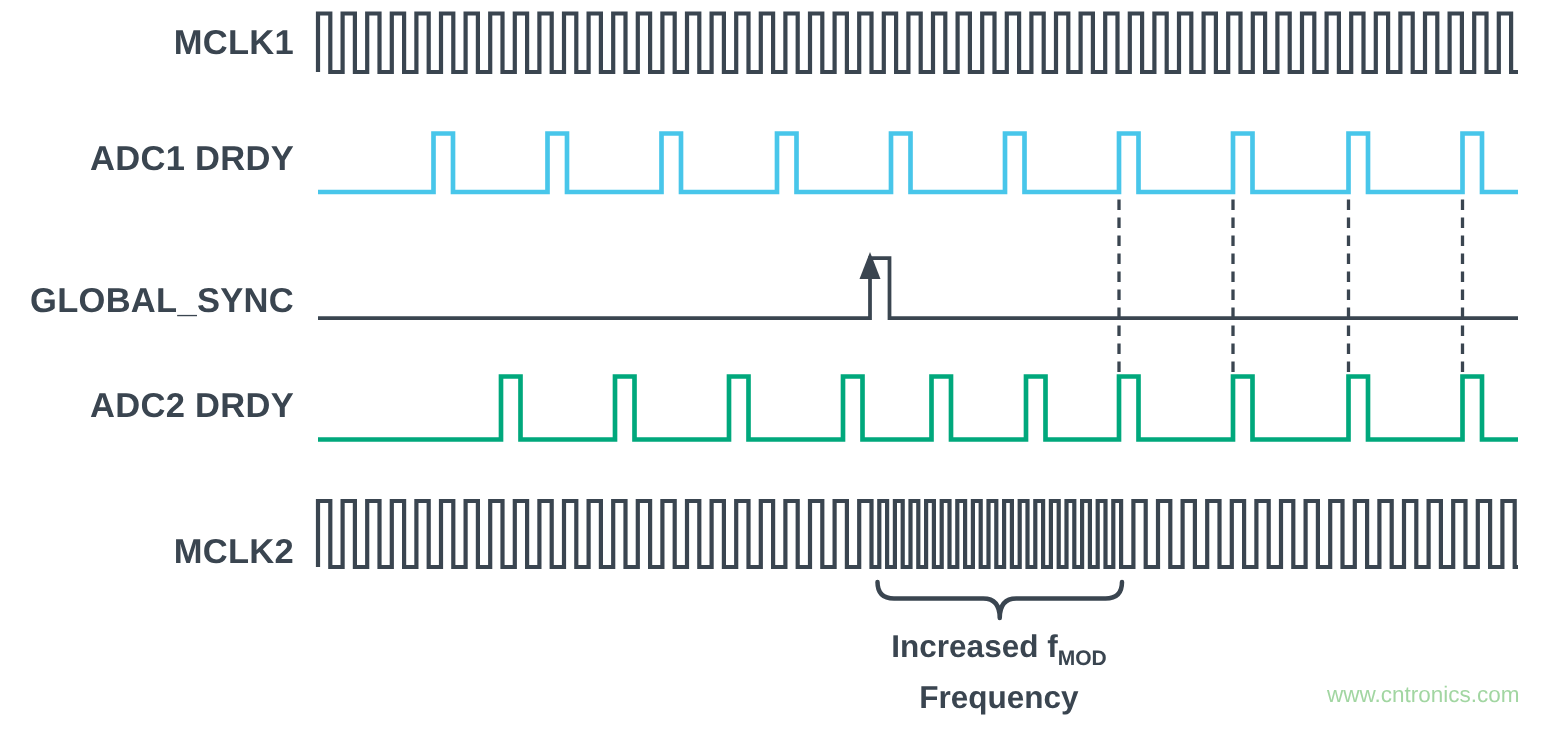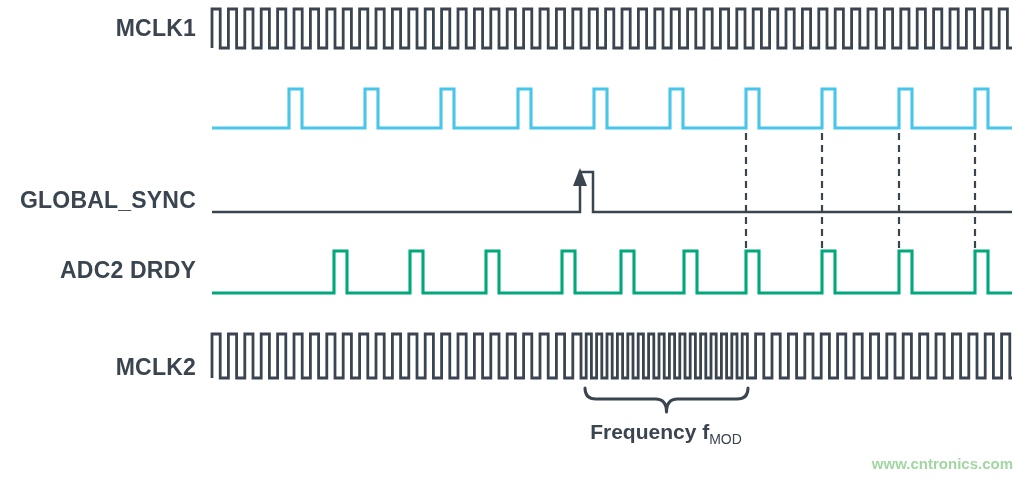--- a/index.html
+++ b/index.html
@@ -26,54 +26,56 @@
     position:absolute;
     left:538px;top:418px;width:256px;
     text-align:center;
     font-weight:bold;
     font-size:21px;
     color:#3a4550;
     line-height:28px;
   }
   .annotation sub{
     font-size:14px;
-    font-weight:normal;
+    font-weight:bold;
   }
   .watermark{
     position:absolute;
     right:22px;top:455px;
     font-size:15px;
     color:#a2d6a2;
-    font-weight:bold;
+    font-weight:normal;
   }
 </style>
 </head>
 <body>
 
 <div id="stage">
 
   <div class="sig-label" style="top:14px;">MCLK1</div>
+  <div class="sig-label" style="top:91px;">ADC1 DRDY</div>
   <div class="sig-label" style="top:186px;">GLOBAL_SYNC</div>
   <div class="sig-label" style="top:256px;text-align:right;">ADC2 DRDY</div>
   <div class="sig-label" style="top:353px;">MCLK2</div>
 
   <svg id="wave-svg" width="1035" height="487" viewBox="0 0 1035 487">
       <line x1="746" y1="133" x2="746" y2="251" stroke="#3a4550" stroke-width="2.2" stroke-dasharray="7 5"></line>
       <line x1="822" y1="133" x2="822" y2="251" stroke="#3a4550" stroke-width="2.2" stroke-dasharray="7 5"></line>
       <line x1="899" y1="133" x2="899" y2="251" stroke="#3a4550" stroke-width="2.2" stroke-dasharray="7 5"></line>
       <line x1="975" y1="133" x2="975" y2="251" stroke="#3a4550" stroke-width="2.2" stroke-dasharray="7 5"></line>
       <path d="M 212 48 L 212 9 H 220.2 V 48 H 228.4 V 9 H 236.6 V 48 H 244.8 V 9 H 253.0 V 48 H 261.2 V 9 H 269.4 V 48 H 277.6 V 9 H 285.8 V 48 H 294.0 V 9 H 302.2 V 48 H 310.4 V 9 H 318.6 V 48 H 326.8 V 9 H 335.0 V 48 H 343.2 V 9 H 351.4 V 48 H 359.6 V 9 H 367.8 V 48 H 376.0 V 9 H 384.2 V 48 H 392.4 V 9 H 400.6 V 48 H 408.8 V 9 H 417.0 V 48 H 425.2 V 9 H 433.4 V 48 H 441.6 V 9 H 449.8 V 48 H 458.0 V 9 H 466.2 V 48 H 474.4 V 9 H 482.6 V 48 H 490.8 V 9 H 499.0 V 48 H 507.2 V 9 H 515.4 V 48 H 523.6 V 9 H 531.8 V 48 H 540.0 V 9 H 548.2 V 48 H 556.4 V 9 H 564.6 V 48 H 572.8 V 9 H 581.0 V 48 H 589.2 V 9 H 597.4 V 48 H 605.6 V 9 H 613.8 V 48 H 622.0 V 9 H 630.2 V 48 H 638.4 V 9 H 646.6 V 48 H 654.8 V 9 H 663.0 V 48 H 671.2 V 9 H 679.4 V 48 H 687.6 V 9 H 695.8 V 48 H 704.0 V 9 H 712.2 V 48 H 720.4 V 9 H 728.6 V 48 H 736.8 V 9 H 745.0 V 48 H 753.2 V 9 H 761.4 V 48 H 769.6 V 9 H 777.8 V 48 H 786.0 V 9 H 794.2 V 48 H 802.4 V 9 H 810.6 V 48 H 818.8 V 9 H 827.0 V 48 H 835.2 V 9 H 843.4 V 48 H 851.6 V 9 H 859.8 V 48 H 868.0 V 9 H 876.2 V 48 H 884.4 V 9 H 892.6 V 48 H 900.8 V 9 H 909.0 V 48 H 917.2 V 9 H 925.4 V 48 H 933.6 V 9 H 941.8 V 48 H 950.0 V 9 H 958.2 V 48 H 966.4 V 9 H 974.6 V 48 H 982.8 V 9 H 991.0 V 48 H 999.2 V 9 H 1007.4 V 48 H 1012" fill="none" stroke="#3a4550" stroke-width="2.8" stroke-linejoin="miter"></path>
       <path d="M 212 128 H 289 V 89 H 302 V 128 H 365 V 89 H 378 V 128 H 441 V 89 H 454 V 128 H 518 V 89 H 531 V 128 H 594 V 89 H 607 V 128 H 670 V 89 H 683 V 128 H 746 V 89 H 759 V 128 H 822 V 89 H 835 V 128 H 899 V 89 H 912 V 128 H 975 V 89 H 988 V 128 H 1012" fill="none" stroke="#48c6ea" stroke-width="3.1" stroke-linejoin="miter"></path>
       <path d="M 212 212 H 580 V 172 H 593 V 212 H 1012" fill="none" stroke="#3a4550" stroke-width="2.5" stroke-linejoin="miter"></path>
       <polygon points="573,186 587,186 580,168" fill="#3a4550"></polygon>
       <path d="M 212 293 H 334 V 251 H 347 V 293 H 410 V 251 H 423 V 293 H 486 V 251 H 499 V 293 H 562 V 251 H 575 V 293 H 621 V 251 H 634 V 293 H 684 V 251 H 697 V 293 H 746 V 251 H 759 V 293 H 822 V 251 H 835 V 293 H 899 V 251 H 912 V 293 H 975 V 251 H 988 V 293 H 1012" fill="none" stroke="#00a87c" stroke-width="3.1" stroke-linejoin="miter"></path>
       <path d="M 212 378 L 212 334 H 220.2 V 378 H 228.4 V 334 H 236.6 V 378 H 244.8 V 334 H 253.0 V 378 H 261.2 V 334 H 269.4 V 378 H 277.6 V 334 H 285.8 V 378 H 294.0 V 334 H 302.2 V 378 H 310.4 V 334 H 318.6 V 378 H 326.8 V 334 H 335.0 V 378 H 343.2 V 334 H 351.4 V 378 H 359.6 V 334 H 367.8 V 378 H 376.0 V 334 H 384.2 V 378 H 392.4 V 334 H 400.6 V 378 H 408.8 V 334 H 417.0 V 378 H 425.2 V 334 H 433.4 V 378 H 441.6 V 334 H 449.8 V 378 H 458.0 V 334 H 466.2 V 378 H 474.4 V 334 H 482.6 V 378 H 490.8 V 334 H 499.0 V 378 H 507.2 V 334 H 515.4 V 378 H 523.6 V 334 H 531.8 V 378 H 540.0 V 334 H 548.2 V 378 H 556.4 V 334 H 564.6 V 378 H 572.8 V 334 H 581.0 V 378 H 586.2 V 334 H 591.4 V 378 H 596.6 V 334 H 601.8 V 378 H 607.0 V 334 H 612.2 V 378 H 617.4 V 334 H 622.6 V 378 H 627.8 V 334 H 633.0 V 378 H 638.2 V 334 H 643.4 V 378 H 648.6 V 334 H 653.8 V 378 H 659.0 V 334 H 664.2 V 378 H 669.4 V 334 H 674.6 V 378 H 679.8 V 334 H 685.0 V 378 H 690.2 V 334 H 695.4 V 378 H 700.6 V 334 H 705.8 V 378 H 711.0 V 334 H 716.2 V 378 H 721.4 V 334 H 726.6 V 378 H 731.8 V 334 H 737.0 V 378 H 742.2 V 334 H 747.4 V 378 H 755.6 V 334 H 763.8 V 378 H 772.0 V 334 H 780.2 V 378 H 788.4 V 334 H 796.6 V 378 H 804.8 V 334 H 813.0 V 378 H 821.2 V 334 H 829.4 V 378 H 837.6 V 334 H 845.8 V 378 H 854.0 V 334 H 862.2 V 378 H 870.4 V 334 H 878.6 V 378 H 886.8 V 334 H 895.0 V 378 H 903.2 V 334 H 911.4 V 378 H 919.6 V 334 H 927.8 V 378 H 936.0 V 334 H 944.2 V 378 H 952.4 V 334 H 960.6 V 378 H 968.8 V 334 H 977.0 V 378 H 985.2 V 334 H 993.4 V 378 H 1001.6 V 334 H 1009.8 V 378 H 1012" fill="none" stroke="#3a4550" stroke-width="2.8" stroke-linejoin="miter"></path>
       <path d="M 585 388 Q 585 399 596 399 H 655.5 Q 666.5 399 666.5 412 Q 666.5 399 677.5 399 H 737 Q 748 399 748 388" fill="none" stroke="#3a4550" stroke-width="3" stroke-linecap="round" stroke-linejoin="round"></path>
     </svg>
 
   <div class="annotation">
-    <span><span>Frequency f</span><sub>MOD</sub></span>
+    <span><span>Increased f</span><sub>MOD</sub></span>
     <br>
+    <span>Frequency</span>
   </div>
 
   <div class="watermark">www.cntronics.com</div>
 
 </div>
 
 </body></html>

